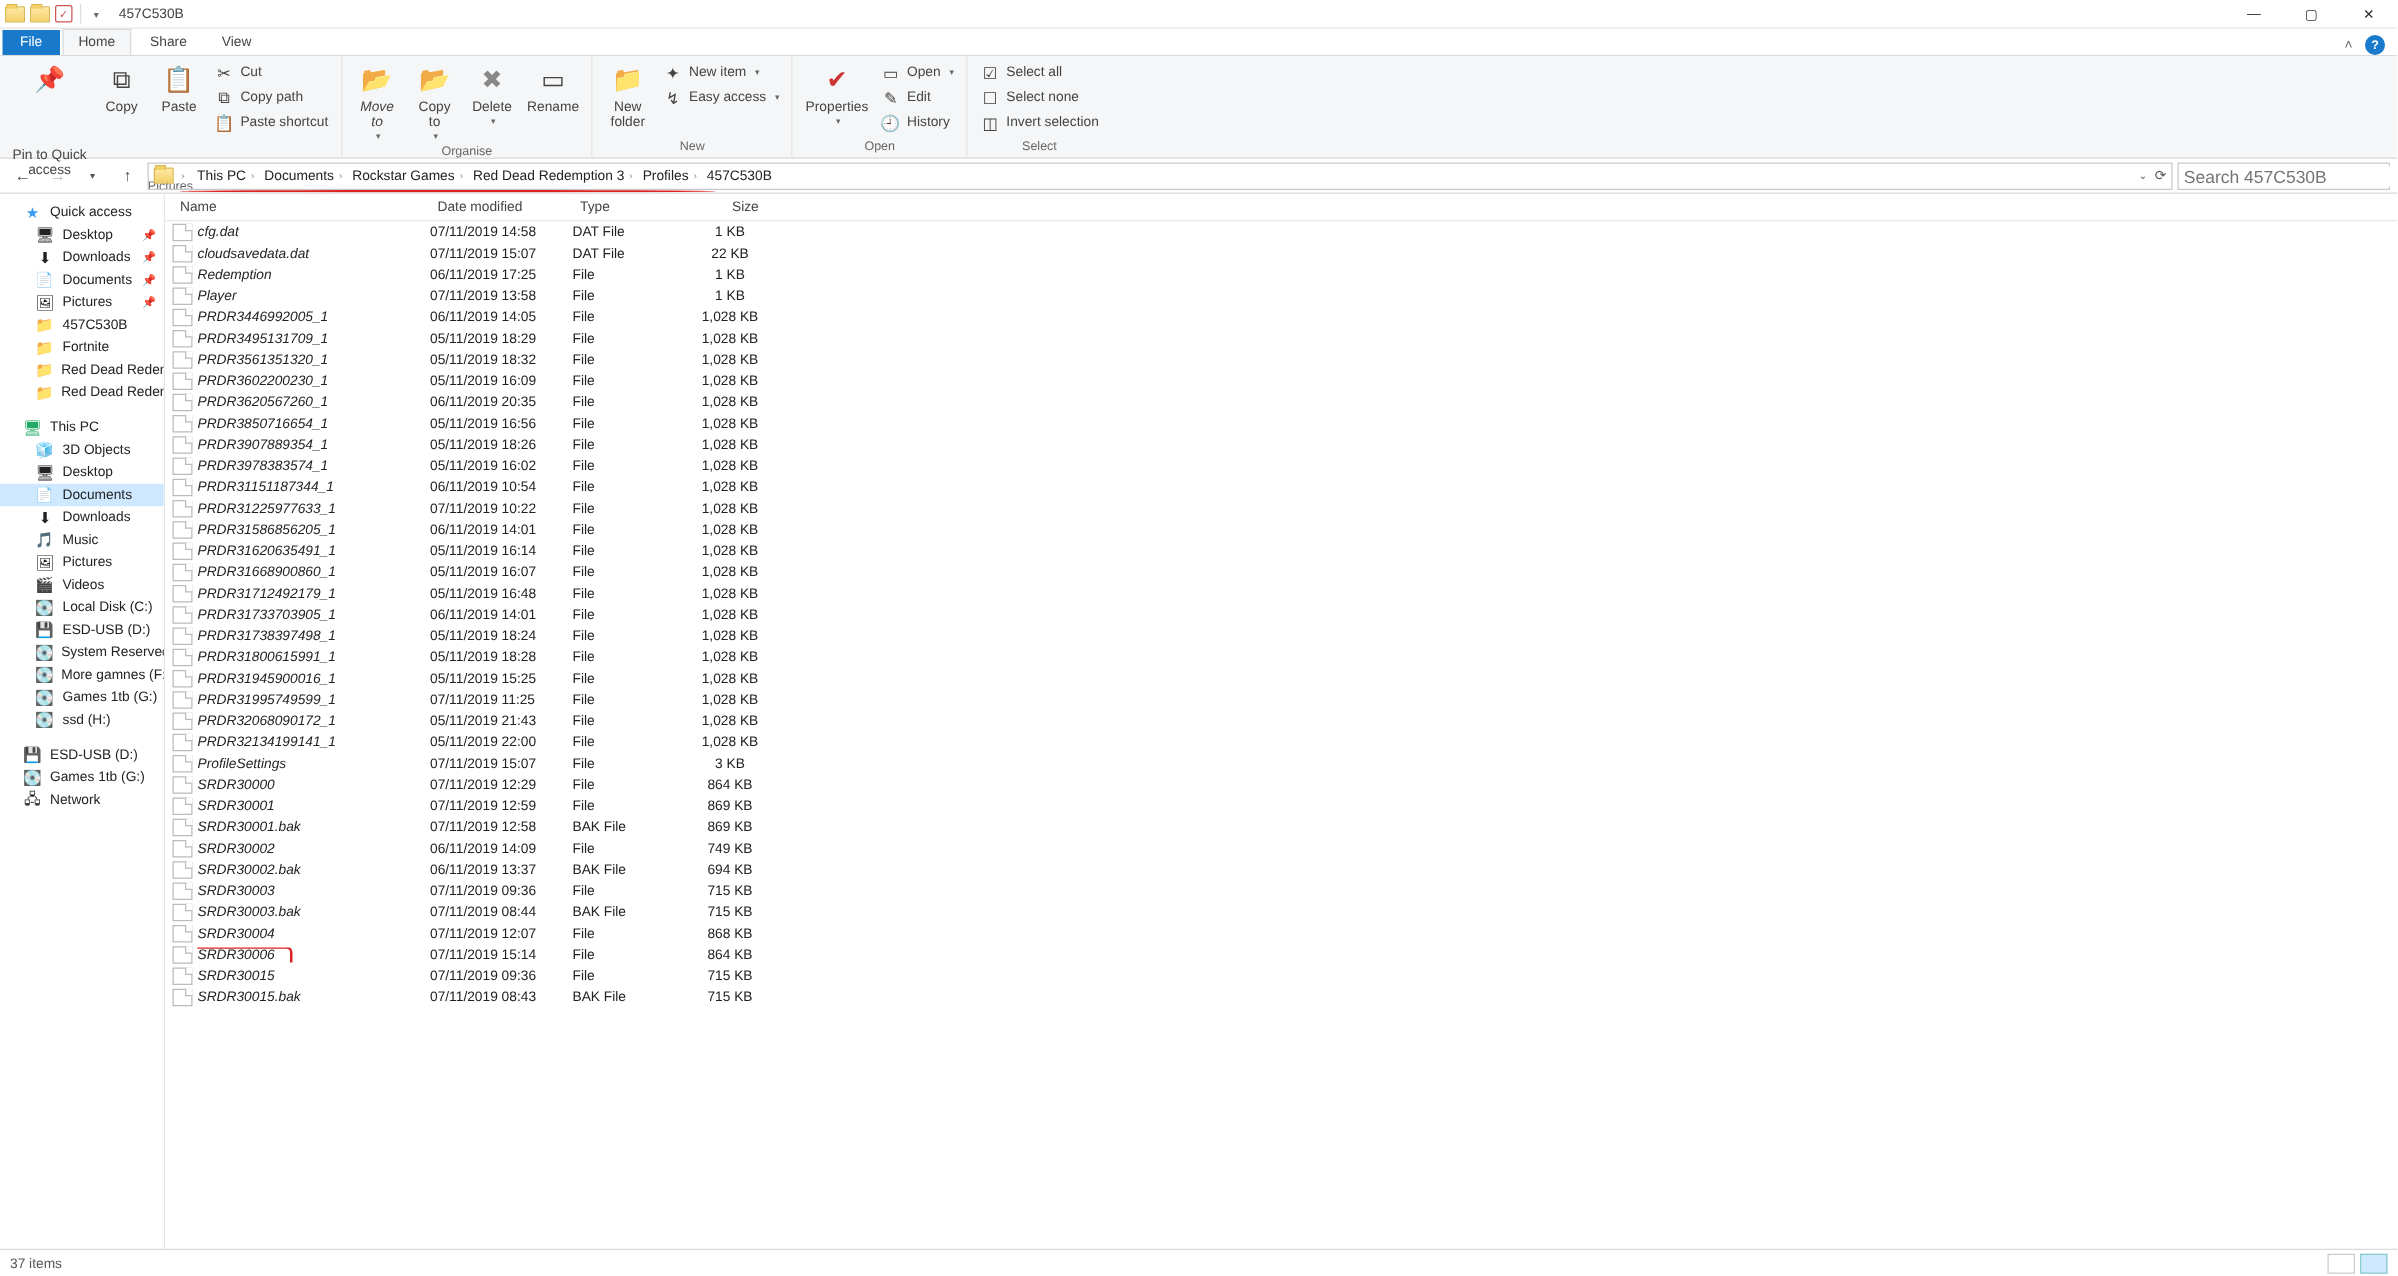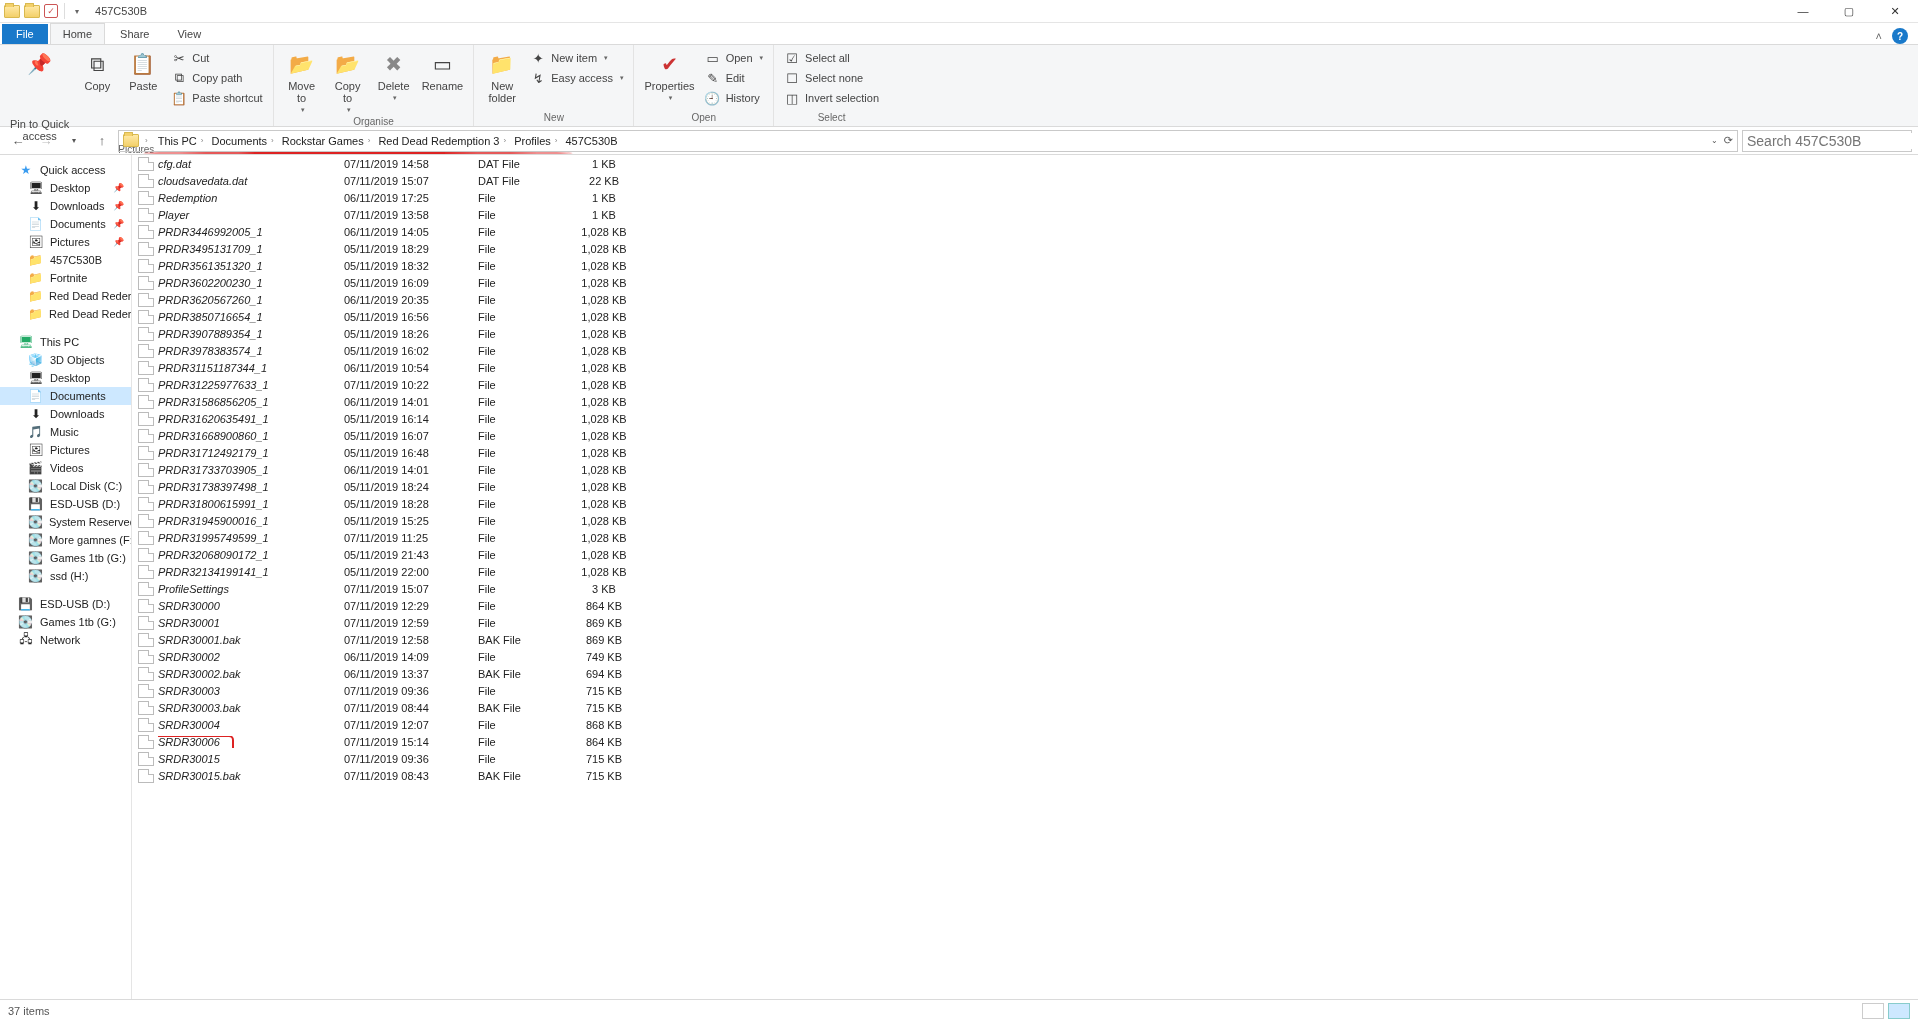--- a/index.html
+++ b/index.html
@@ -62,21 +62,21 @@
 .filepane{flex:1;display:flex;flex-direction:column;}
 .cols{height:22px;border-bottom:1px solid #e8e8e8;display:flex;align-items:center;color:#444;padding-left:6px;}
 .col{padding:0 6px;border-right:1px solid transparent;}
 .c-name{width:206px;} .c-date{width:114px;} .c-type{width:96px;} .c-size{width:60px;text-align:right;}
 
 .rows{overflow:auto;}
 .frow{height:17px;display:flex;align-items:center;padding-left:6px;color:#222;}
 .frow .fic{width:16px;height:14px;margin-right:4px;background:#fff;border:1px solid #bbb;position:relative;}
 .frow .fic::after{content:"";position:absolute;top:-1px;right:-1px;width:5px;height:5px;background:#fff;border-left:1px solid #bbb;border-bottom:1px solid #bbb;}
 .frow .fname{width:186px;white-space:nowrap;overflow:hidden;font-style:italic;}
-.frow .fdate{width:114px;} .frow .ftype{width:96px;margin-left:20px;} .frow .fsize{width:60px;text-align:center;}
+.frow .fdate{width:114px;} .frow .ftype{width:96px;} .frow .fsize{width:60px;text-align:center;}
 .red-circ{position:relative;}
 .red-circ::after{content:"";position:absolute;left:-4px;top:-1px;right:auto;width:76px;height:17px;border:2px solid #d22;border-radius:5px;pointer-events:none;}
 
 .status{position:absolute;bottom:0;left:0;right:0;height:22px;border-top:1px solid #dadada;display:flex;align-items:center;padding:0 8px;color:#555;font-size:11px;}
 .status .vw{margin-left:auto;display:flex;gap:4px;}
 .status .vbtn{width:22px;height:16px;border:1px solid #ccc;}
 .status .vbtn.active{background:#cde8ff;border-color:#8cc;}
 </style>
 </head>
 <body>
@@ -140,21 +140,21 @@
           </div>
       </div>
     </div>
     <div class="glabel">Pictures</div>
   </div>
 
   <div class="rgroup">
     <div class="row">
       <div class="rbtn-lg">
           <span class="ico">📂</span>
-          <span style="white-space:pre-line;">Move
+          <span style="white-space:pre-line;font-style:italic;">Move
 to</span>
           <span class="chev">▾</span>
         </div>
       <div class="rbtn-lg">
           <span class="ico">📂</span>
           <span style="white-space:pre-line;">Copy
 to</span>
           <span class="chev">▾</span>
         </div>
       <div class="rbtn-lg">
@@ -402,20 +402,26 @@
           <span>Games 1tb (G:)</span>
         </div>
         <div class="tnode ">
           <span class="ticon">🖧</span>
           <span>Network</span>
         </div>
       </div>
   </div>
 
   <div class="filepane">
+    <div class="cols">
+      <div class="col c-name">Name</div>
+      <div class="col c-date">Date modified</div>
+      <div class="col c-type">Type</div>
+      <div class="col c-size">Size</div>
+    </div>
     <div class="rows" id="file-rows">
         <div class="frow">
           <span class="fic"></span>
           <span class="fname">cfg.dat</span>
           <span class="fdate">07/11/2019 14:58</span>
           <span class="ftype">DAT File</span>
           <span class="fsize">1 KB</span>
         </div>
         <div class="frow">
           <span class="fic"></span>

